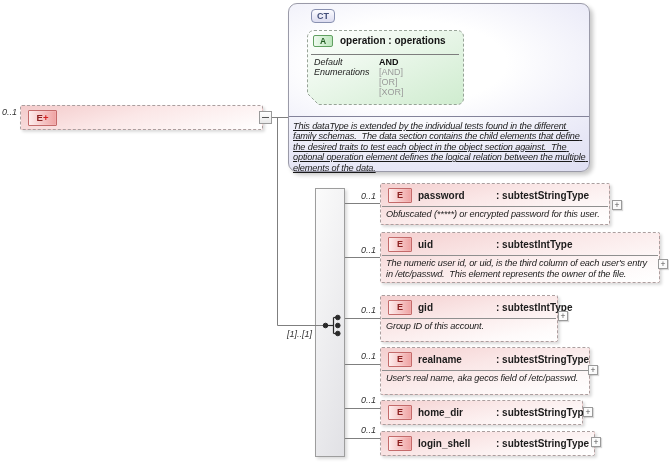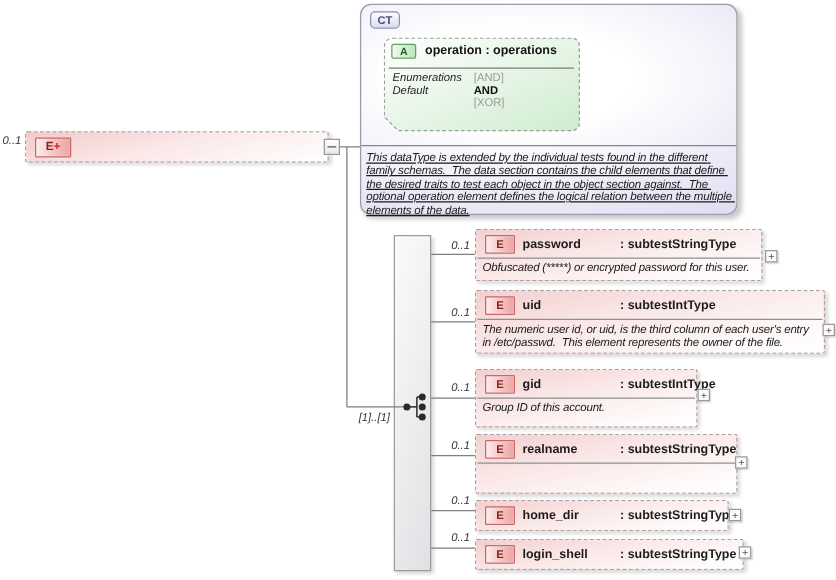--- a/index.html
+++ b/index.html
@@ -46,21 +46,21 @@
 
   .collapse{position:absolute;left:259px;top:111px;width:13px;height:13px;box-sizing:border-box;
             border:1px solid #9a9a9a;background:linear-gradient(#ffffff,#e9e9e9);z-index:4;}
   .collapse::after{content:"";display:block;width:7px;margin:5px auto 0;border-top:1px solid #555;}
 
   
   .ctbox{position:absolute;left:288px;top:3px;width:302px;height:169px;box-sizing:border-box;
          border:1px solid #9a9aa8;border-radius:9px;z-index:1;
          background:radial-gradient(ellipse 130% 100% at 40% 35%,#ffffff 25%,#e9e9f7 60%,#d3d3ec 100%);
          box-shadow:3px 3px 4px rgba(0,0,0,0.22);}
-  .ctbadge{position:absolute;left:7px;top:5px;width:24px;height:14px;box-sizing:border-box;
+  .ctbadge{position:absolute;left:22px;top:5px;width:24px;height:14px;box-sizing:border-box;
            border:1px solid #8890b0;border-radius:4px;background:linear-gradient(#fcfcff,#dcdcf0);
            font:bold 9px/12px "Liberation Sans",sans-serif;color:#44507a;text-align:center;}
   .cttitle{position:absolute;left:37px;top:6px;font:bold 10.5px/13px "Liberation Sans",sans-serif;
            color:#15151a;white-space:nowrap;}
   .attrshape{position:absolute;left:18px;top:26px;}
   .attrrow{position:absolute;left:24px;top:30px;display:flex;align-items:center;}
   .abadge{width:20px;height:12px;border:1px solid #61a061;border-radius:2px;box-sizing:border-box;
           background:linear-gradient(to right,#effaef,#bce6bc);color:#215c21;
           font:bold 8.5px/10px "Liberation Sans",sans-serif;text-align:center;}
   .attrtitle{margin-left:7px;font:bold 10px/13px "Liberation Sans",sans-serif;color:#141414;
@@ -109,26 +109,30 @@
       <path d="M 7 0.5 H 150 A 6 6 0 0 1 156.5 6.5 V 68 A 6 6 0 0 1 150 74.5 H 11.5 L 0.5 63.5 V 7 A 6.5 6.5 0 0 1 7 0.5 Z" fill="url(#ag)" stroke="#97a397" stroke-width="1" stroke-dasharray="3 2"></path>
     </svg>
 
     <div class="attrrow">
       <span class="abadge">A</span>
       <span class="attrtitle">operation : operations</span>
     </div>
     <div class="attrsep"></div>
     <div class="facets">
       <div class="facetrow">
+        <span class="flabel">Default</span>
+        <span class="fval strong">AND</span>
+      </div>
+      <div class="facetrow">
         <span class="flabel">Enumerations</span>
         <span class="fval">[AND]</span>
       </div>
       <div class="facetrow">
-        <span class="flabel">Default</span>
-        <span class="fval strong">AND</span>
+        <span class="flabel"></span>
+        <span class="fval">[OR]</span>
       </div>
       <div class="facetrow">
         <span class="flabel"></span>
         <span class="fval">[XOR]</span>
       </div>
     </div>
 
     <div class="ctsep"></div>
     <div class="ctdesc">This dataType is extended by the individual tests found in the different family schemas.  The data section contains the child elements that define the desired traits to test each object in the object section against.  The optional operation element defines the logical relation between the multiple elements of the data.</div>
   </div>
@@ -179,20 +183,21 @@
     <div class="desc">Group ID of this account.</div>
   </div>
 
   <div class="node c3">
     <div class="trow">
         <span class="ebadge">E</span>
         <span class="ename">realname</span>
         <span class="etype">: subtestStringType</span>
       </div>
     <div class="sep"></div>
+    <div class="desc">User's real name, aka gecos field of /etc/passwd.</div>
   </div>
 
   <div class="node c4 plain">
     <div class="trow">
         <span class="ebadge">E</span>
         <span class="ename">home_dir</span>
         <span class="etype">: subtestStringType</span>
       </div>
   </div>
 

